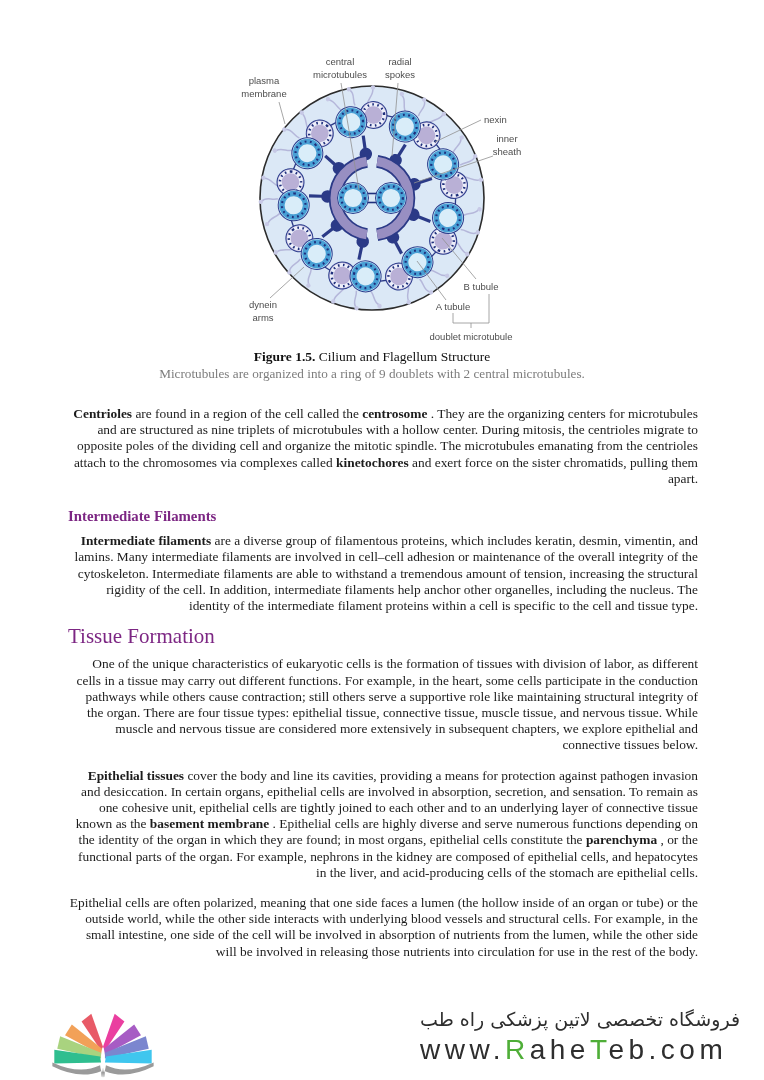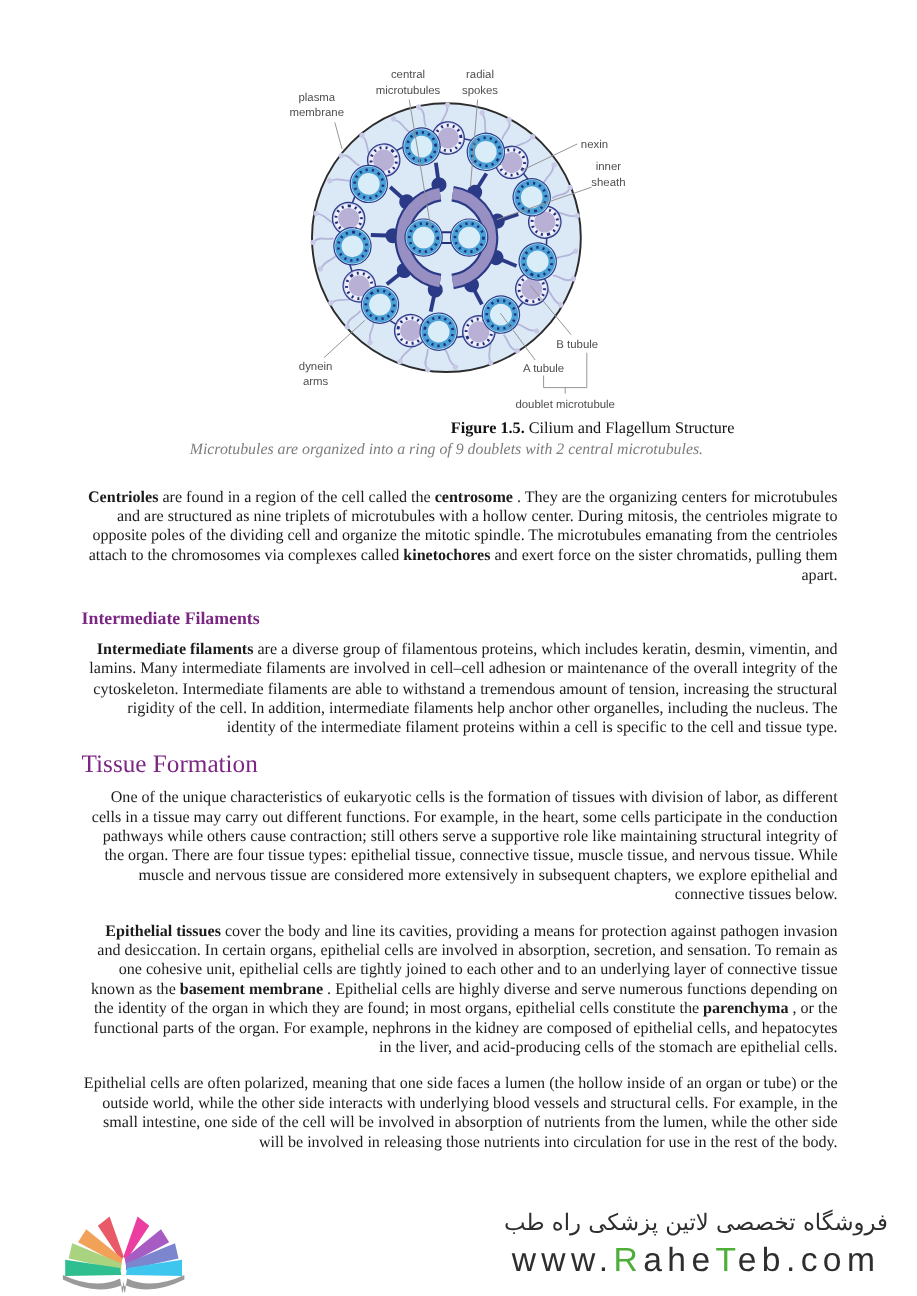--- a/index.html
+++ b/index.html
@@ -14,38 +14,38 @@
   .leader{stroke:#909090;stroke-width:0.8;fill:none;}
   .big-circle{fill:var(--membrane-fill);stroke:#2c2c2c;stroke-width:1.6;}
   .spokeline{stroke:var(--spoke-navy);stroke-width:3.2;}
   .spokehead{fill:var(--spoke-navy);}
   .nexinline{stroke:var(--spoke-navy);stroke-width:1.3;}
   .dyn{stroke:#b5b7da;stroke-width:1.5;fill:none;}
   .dynh{fill:#c7c9e6;}
   .sheath-edge{stroke:var(--spoke-navy);stroke-width:13;fill:none;}
   .sheath-fill{stroke:var(--sheath-purple);stroke-width:9.5;fill:none;}
   figcaption{margin-top:3px;}
-  .cap{font-size:13.5px;color:#111;text-align:right;}
+  .cap{font-size:13.5px;color:#111;}
   .cap b{font-weight:bold;}
-  .subcap{font-size:13.2px;font-style:italic;color:#7c7c7c;margin-top:1px;}
+  .subcap{font-size:13.2px;color:#7c7c7c;margin-top:1px;}
 
   
   .body-col{width:630px;margin:24px 0 0 68px;font-size:13.4px;line-height:16.2px;}
   .body-col p{margin:0 0 14px 0;text-align:right;}
   h2,h3{color:var(--heading-purple);margin:0;}
   h2{font-size:21px;font-weight:normal;margin:12px 0 12px 0;}
   h3{font-size:14.8px;font-weight:bold;margin:21px 0 9px 0;}
   .seg-b{font-weight:bold;}
   .seg-g{color:var(--url-green);}
 
   
   .footer{position:absolute;left:0;right:0;top:1000px;height:80px;
           display:flex;align-items:flex-start;justify-content:space-between;
           padding:4px 24px 0 44px;box-sizing:border-box;}
-  .brand{text-align:center;}
+  .brand{text-align:left;}
   .brand-fa{font-family:"DejaVu Sans",sans-serif;font-size:19px;color:#2e2e2e;
             direction:rtl;line-height:30px;}
   .brand-url{font-family:"Liberation Sans",sans-serif;font-size:28px;color:#2e2e2e;
              letter-spacing:4.5px;line-height:32px;white-space:nowrap;}
 </style>
 </head>
 <body>
 
 <div class="page">
 

